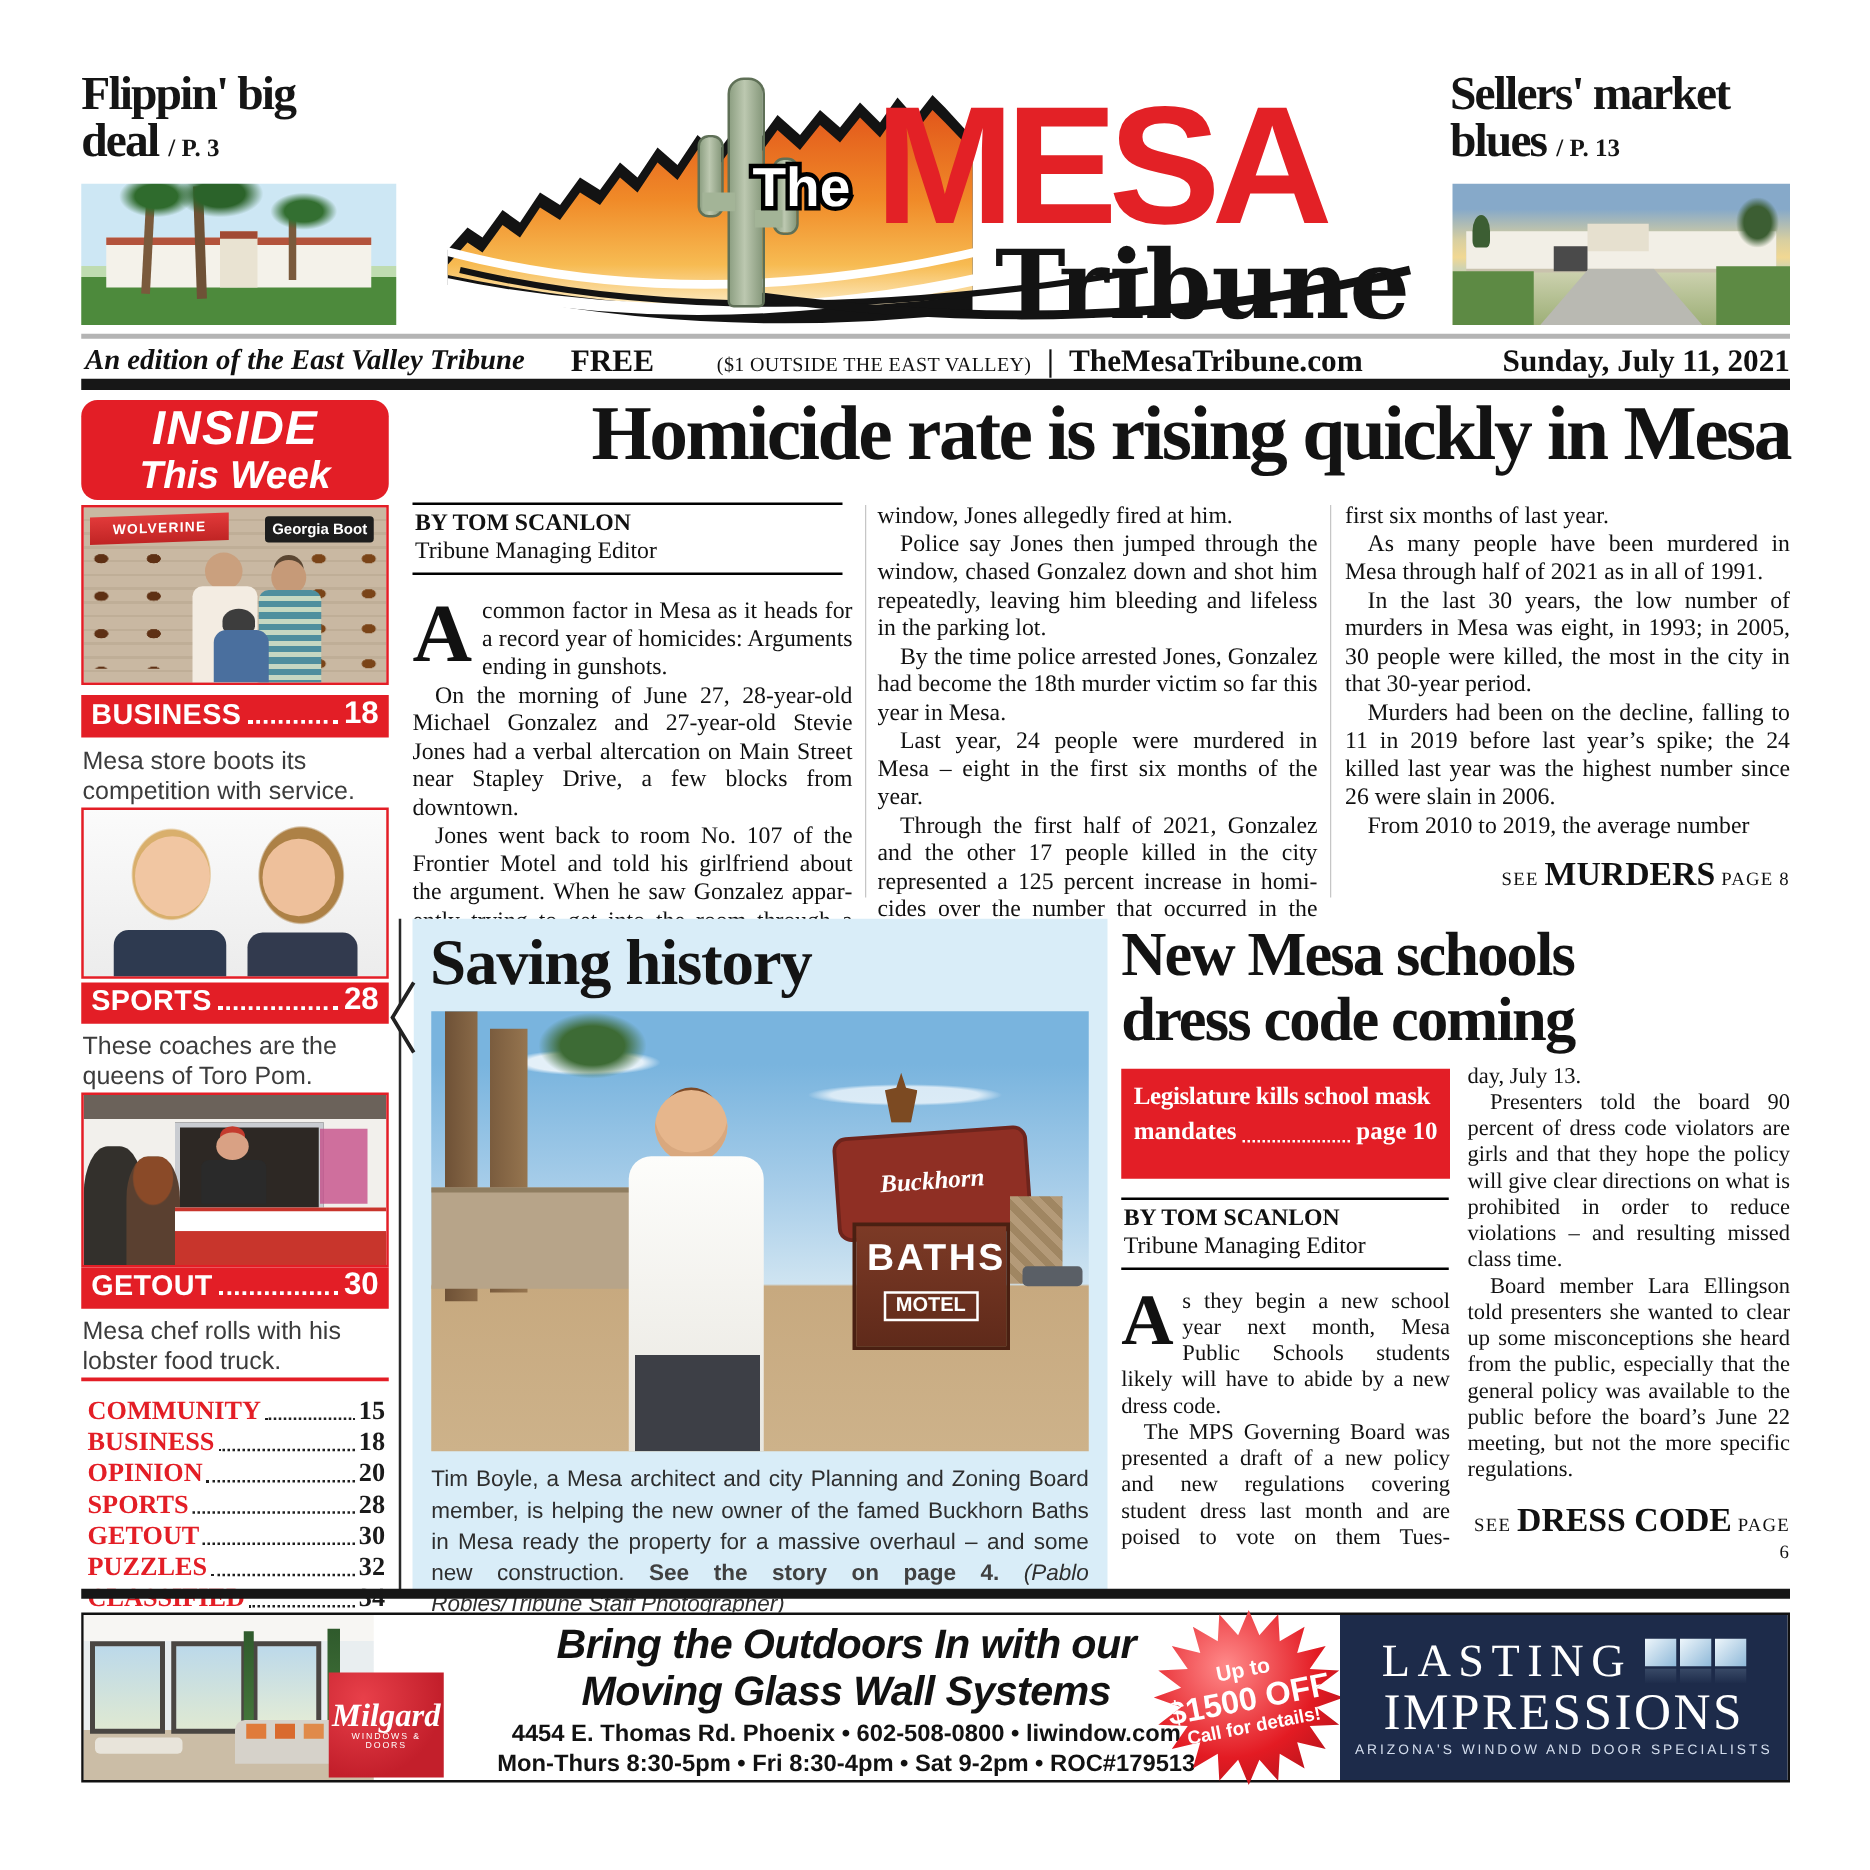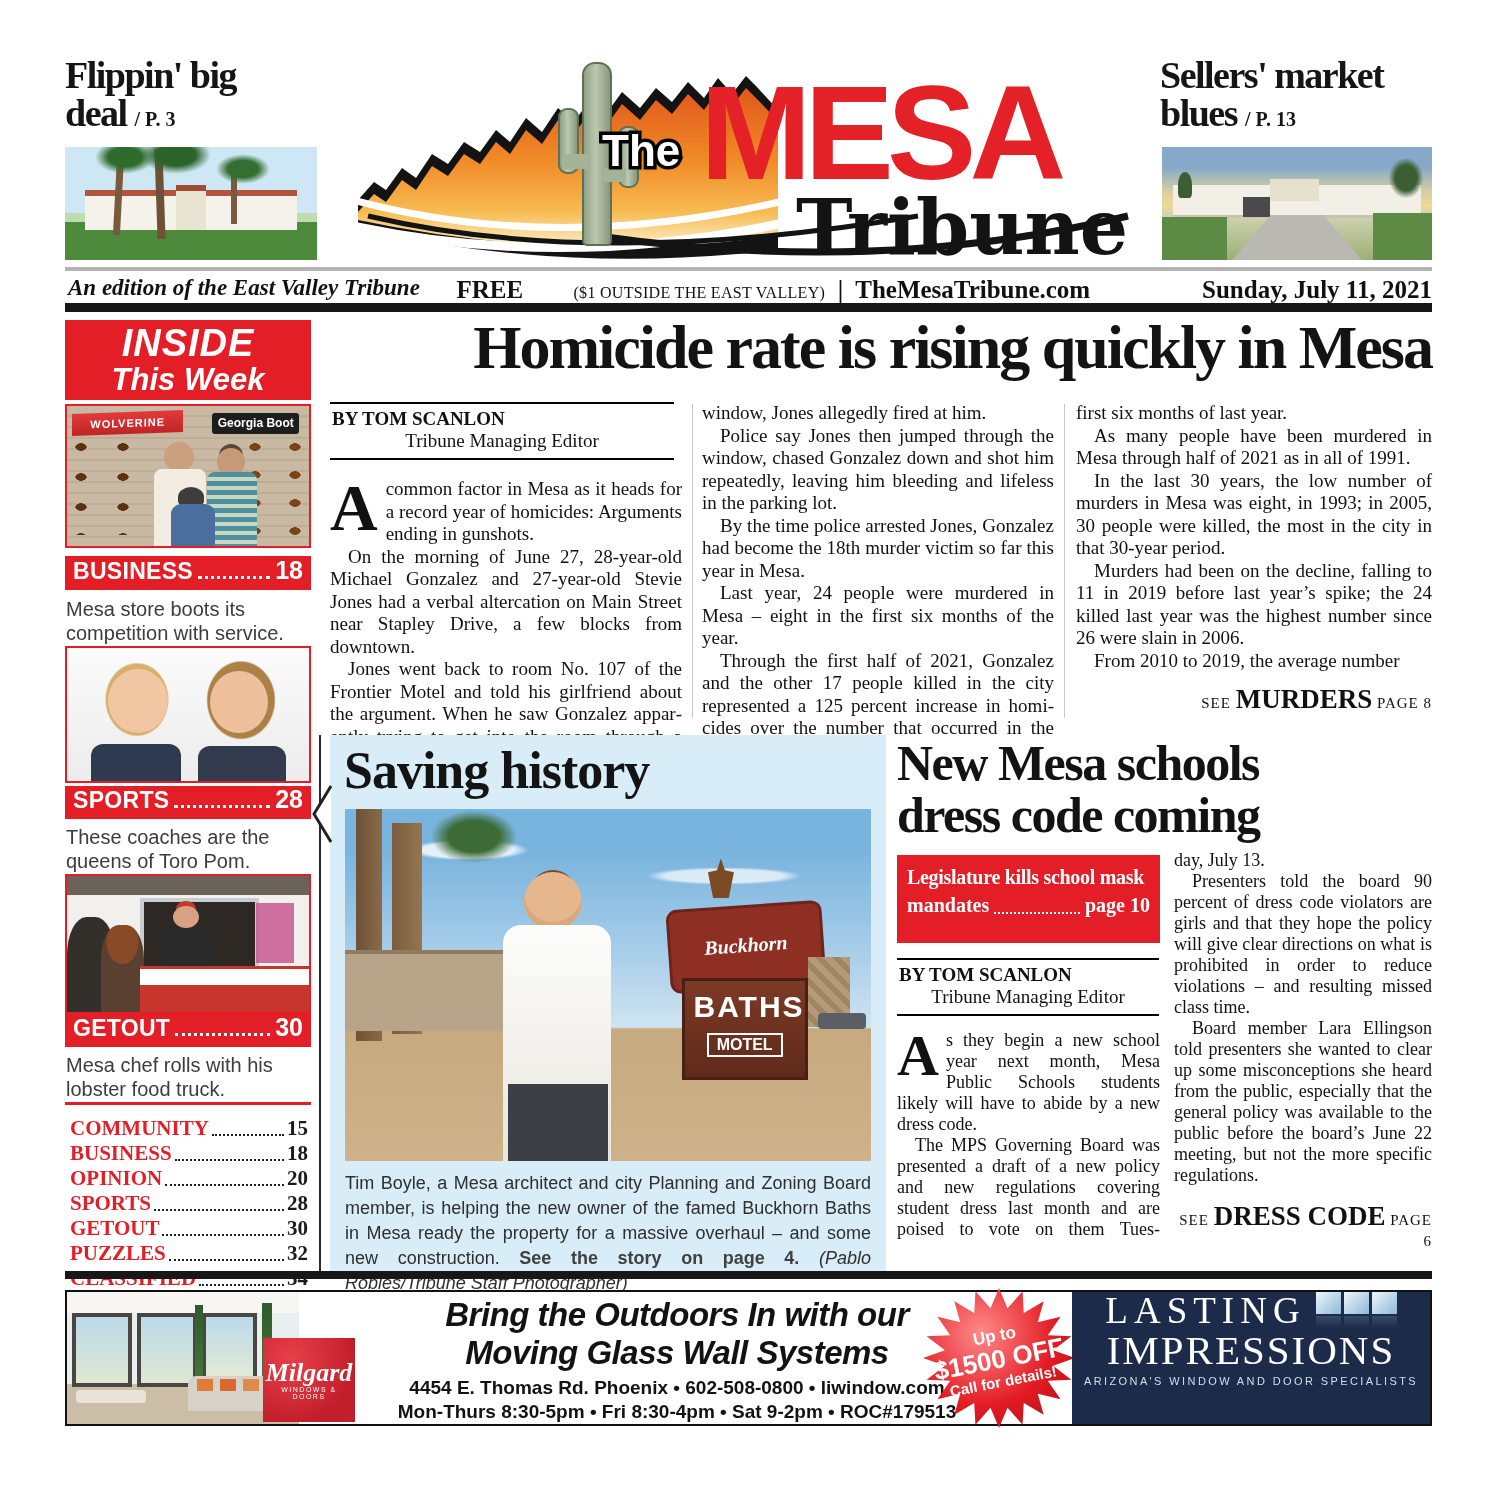--- a/index.html
+++ b/index.html
@@ -44,21 +44,21 @@
   .idx-lbl{color:#e31e26;}
   .idx-num{color:#1a1a1a;}
   .idots{flex:1;border-bottom:2px dotted #1f1f1f;margin:0 3px 5px 3px;}
   .zone .idx-lbl,.zone .idx-num{color:#8a8a8a;}
   #idx-rule{background:#e31e26;height:3px;}
 
   
   #main-headline{font-weight:700;font-size:62px;line-height:66px;letter-spacing:-2px;text-align:right;color:#131313;}
   .byline{border-top:2px solid #000;border-bottom:2px solid #000;padding:4px 2px 6px 2px;}
   .byline .by{font-weight:700;font-size:19px;line-height:22px;}
-  .byline .ti{font-size:19px;line-height:22px;text-align:center;}
+  .byline .ti{font-size:19px;line-height:22px;}
   .bodycol{font-size:19px;line-height:22.5px;text-align:justify;}
   .bodycol p{margin:0;}
   .ind{text-indent:18px;}
   .cont{text-align-last:justify;}
   .dropcap{float:left;font-size:66px;line-height:52px;font-weight:700;padding:4px 8px 0 0;}
   .vrule{width:1px;background:#c6c6c6;}
   .jump{text-align:right;font-size:15px;letter-spacing:1px;}
   .jump b{font-size:27px;letter-spacing:0;}
 
   
@@ -90,21 +90,21 @@
   #ad-center{text-align:center;font-family:"Liberation Sans",sans-serif;color:#121212;}
   .ad-h{font-size:33px;line-height:38px;font-weight:700;font-style:italic;letter-spacing:-.5px;}
   .ad-s{font-size:19px;line-height:24px;font-weight:700;}
   #starburst{clip-path:polygon(100% 50%,85.6% 55.6%,97.6% 65.5%,82.1% 66.3%,90.5% 79.4%,75.5% 75.5%,79.4% 90.5%,66.3% 82.1%,65.5% 97.6%,55.6% 85.6%,50% 100%,44.4% 85.6%,34.5% 97.6%,33.7% 82.1%,20.6% 90.5%,24.5% 75.5%,9.5% 79.4%,17.9% 66.3%,2.4% 65.5%,14.4% 55.6%,0% 50%,14.4% 44.4%,2.4% 34.5%,17.9% 33.7%,9.5% 20.6%,24.5% 24.5%,20.6% 9.5%,33.7% 17.9%,34.5% 2.4%,44.4% 14.4%,50% 0%,55.6% 14.4%,65.5% 2.4%,66.3% 17.9%,79.4% 9.5%,75.5% 24.5%,90.5% 20.6%,82.1% 33.7%,97.6% 34.5%,85.6% 44.4%);
     background:radial-gradient(circle at 38% 32%,#ff8a8a,#e31b23 55%,#9e0f16);display:flex;align-items:center;justify-content:center;}
   #burst-inner{transform:rotate(-11deg);text-align:center;color:#fff;font-family:"Liberation Sans",sans-serif;font-weight:700;}
   #burst-inner .b1{font-size:17px;line-height:19px;}
   #burst-inner .b2{font-size:26px;line-height:28px;}
   #burst-inner .b3{font-size:15px;line-height:17px;}
   #li-logo{background:#1d2b4a;color:#fff;font-family:"Liberation Serif",serif;text-align:center;
-           display:flex;flex-direction:column;justify-content:flex-start;align-items:center;}
+           display:flex;flex-direction:column;justify-content:center;align-items:center;}
   #li-row1{display:flex;align-items:flex-start;gap:10px;}
   #li-l1{font-size:37px;line-height:37px;letter-spacing:6px;}
   #li-l2{font-size:41px;line-height:42px;letter-spacing:2px;}
   #li-tag{font-size:11px;letter-spacing:2.4px;color:#d4deee;font-family:"Liberation Sans",sans-serif;margin-top:4px;}
   .pane-row{display:flex;gap:3px;}
   .pane{width:25px;height:22px;background:linear-gradient(135deg,#eef6fb,#8fb9d9);}
   .pane.dim{height:12px;opacity:.45;background:linear-gradient(#5a6f8a,#1d2b4a);}
 </style>
 </head>
 <body>
@@ -174,21 +174,21 @@
   <div class="abs" id="edition-line" style="left:68px;top:275px;">An edition of the East Valley Tribune</div>
   <div class="abs" id="free-line" style="left:50%;top:276px;transform:translateX(-46%);">
     <span>FREE</span>
     <span id="free-note">($1 OUTSIDE THE EAST VALLEY)</span>
     &nbsp;<span>|</span>&nbsp;
     <span>TheMesaTribune.com</span>
   </div>
   <div class="abs" id="date-line" style="right:64px;top:276px;">Sunday, July 11, 2021</div>
   <div class="abs" id="rule-black" style="left:65px;top:303px;width:1367px;height:9px;"></div>
 
-  <div class="abs redbox" id="inside-box" style="left:65px;top:320px;width:246px;height:80px;padding-top:2px;box-sizing:border-box;">
+  <div class="abs redbox" id="inside-box" style="left:65px;top:320px;width:246px;height:80px;padding-top:2px;box-sizing:border-box;border-radius:13px;">
     <div id="inside-l1">INSIDE</div>
     <div id="inside-l2">This Week</div>
   </div>
 
   <div class="ph side-photo" style="left:65px;top:404px;width:246px;height:144px;background:repeating-linear-gradient(#c9b8a2 0 9px,#bfae97 9px 11px);">
     <div class="s" style="left:2%;top:4%;width:46%;height:16%;background:linear-gradient(#e23a3a,#c02424);transform:skewY(-2deg);color:#fff;font-family:'Liberation Sans',sans-serif;font-weight:700;font-size:11px;text-align:center;line-height:22px;letter-spacing:1px;">WOLVERINE</div>
     <div class="s" style="left:60%;top:5%;width:36%;height:15%;background:#1d1d1d;border-radius:3px;color:#fff;font-family:'Liberation Sans',sans-serif;font-weight:700;font-size:12px;text-align:center;line-height:21px;">Georgia Boot</div>
     <div class="s" style="left:0;top:22%;width:34%;height:70%;background-image:radial-gradient(ellipse 9px 6px at 14px 10px,#5e3014 60%,transparent 65%);background-size:42px 30px;"></div>
     <div class="s" style="left:72%;top:22%;width:28%;height:70%;background-image:radial-gradient(ellipse 9px 6px at 14px 10px,#7a4418 60%,transparent 65%);background-size:40px 28px;"></div>
     <div class="s" style="left:40%;top:26%;width:30px;height:30px;border-radius:50%;background:#caa07e;"></div>

